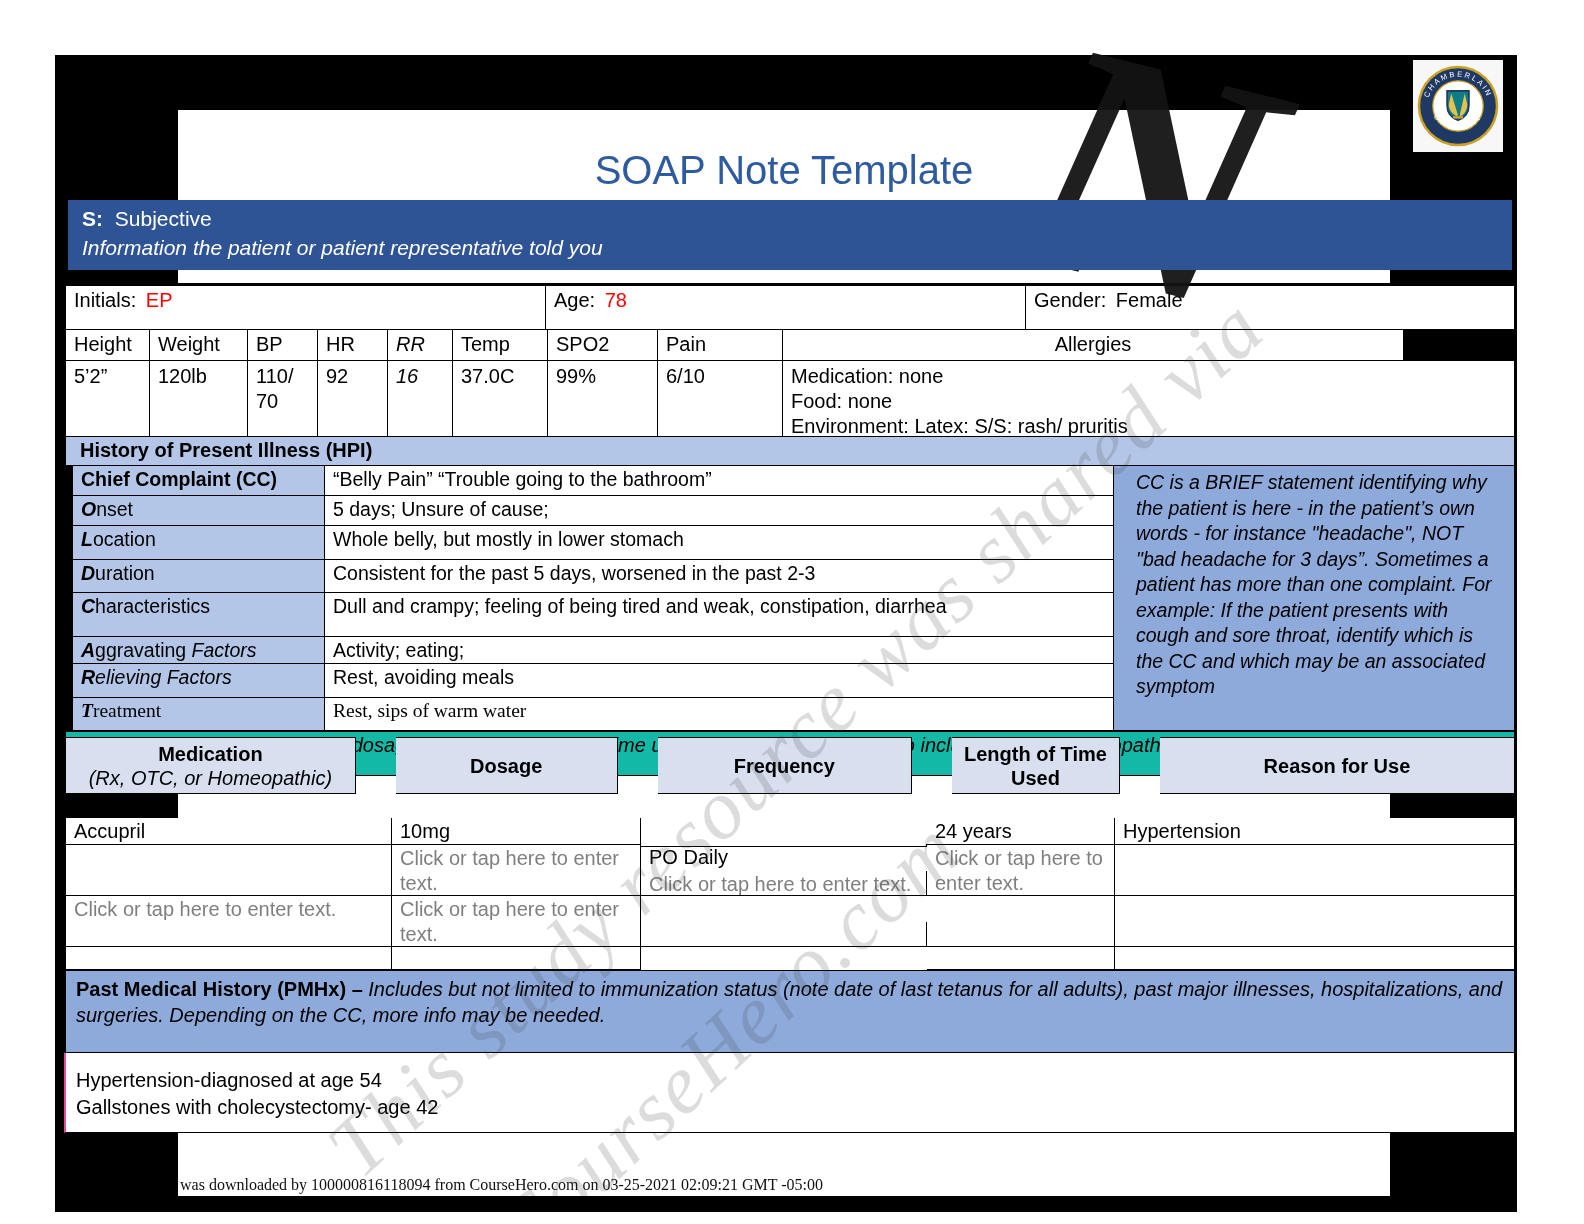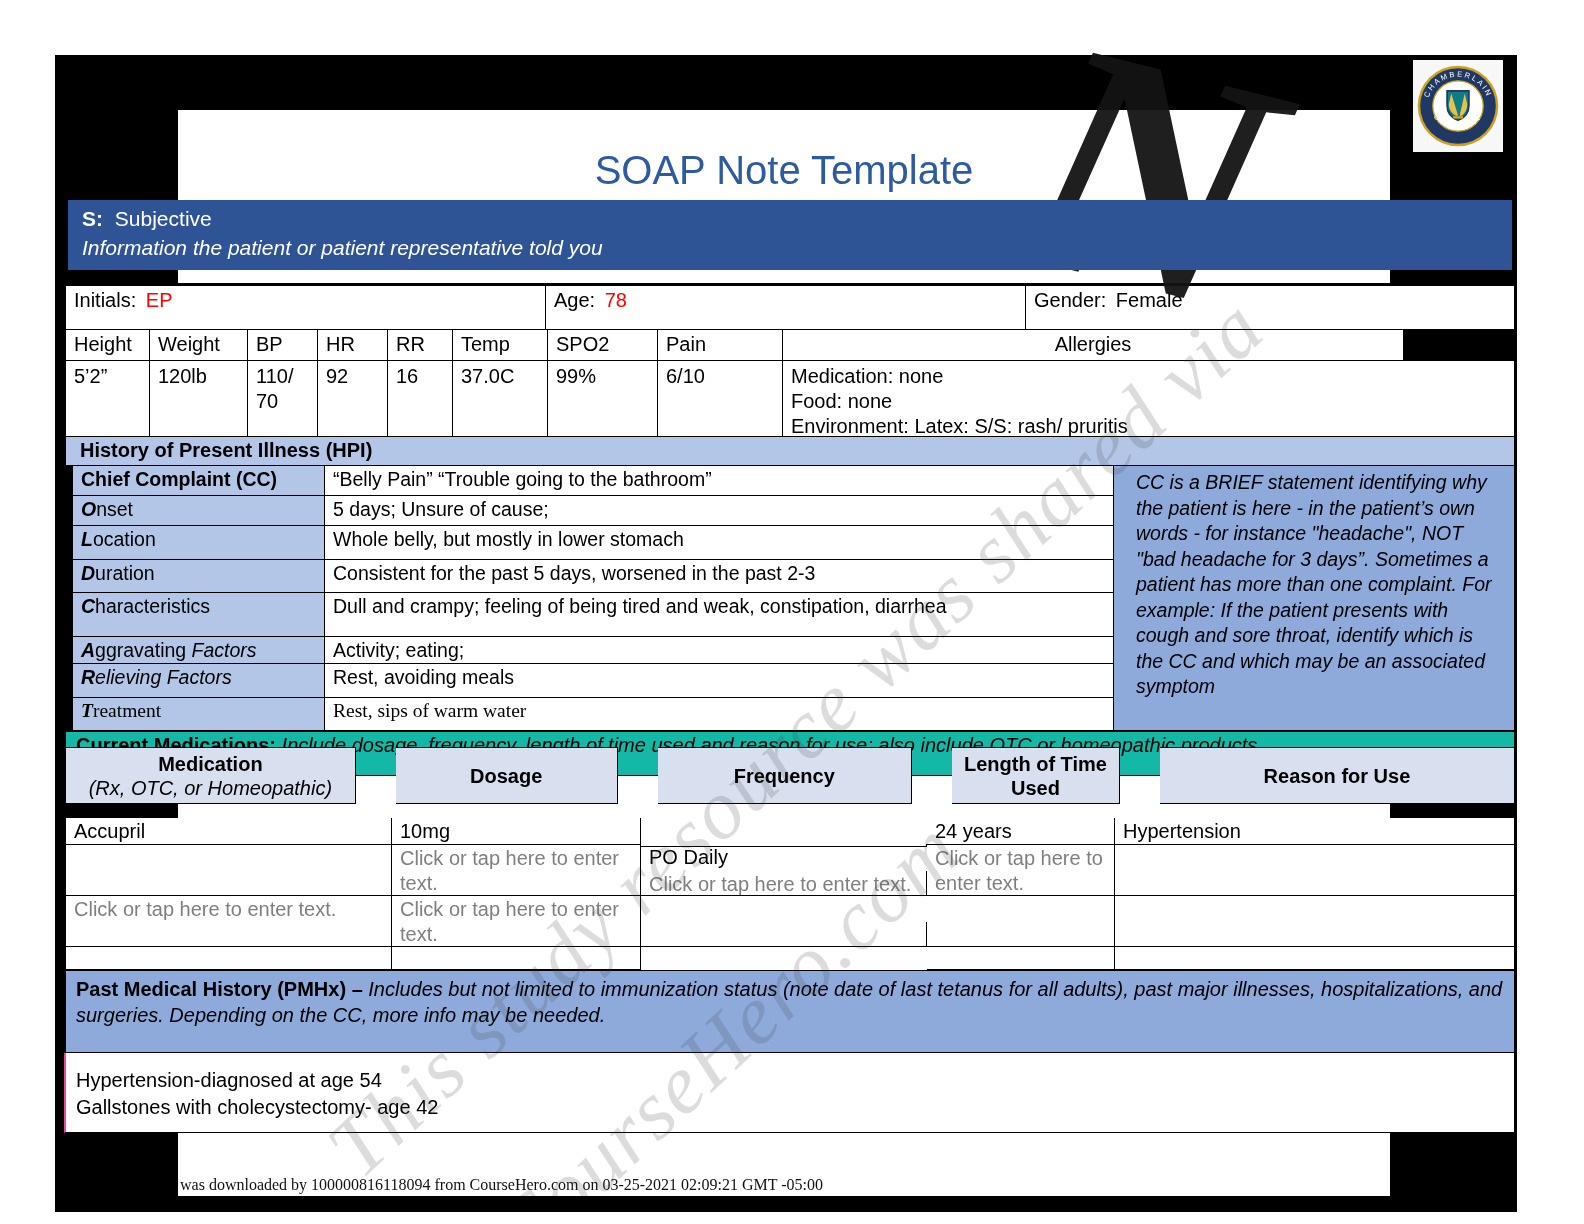--- a/index.html
+++ b/index.html
@@ -24,21 +24,21 @@
            padding:3px 8px;}
   .row>div:first-child{border-left:2px solid #000;}
   .demo{top:0;height:47px;width:1451px;border-top:2px solid #000;}
   .demo>div:nth-child(1){width:482px;} .demo>div:nth-child(2){width:480px;} .demo>div:nth-child(3){width:489px;}
   .vh{top:46px;height:32px;width:1340px;}
   .vv{top:77px;height:77px;width:1451px;}
   .vh>div:nth-child(1),.vv>div:nth-child(1){width:86px;}
   .vh>div:nth-child(2),.vv>div:nth-child(2){width:98px;}
   .vh>div:nth-child(3),.vv>div:nth-child(3){width:70px;}
   .vh>div:nth-child(4),.vv>div:nth-child(4){width:70px;}
-  .vh>div:nth-child(5),.vv>div:nth-child(5){width:65px;}
+  .vh>div:nth-child(5),.vv>div:nth-child(5){width:65px;font-style:italic;}
   .vh>div:nth-child(6),.vv>div:nth-child(6){width:95px;}
   .vh>div:nth-child(7),.vv>div:nth-child(7){width:110px;}
   .vh>div:nth-child(8),.vv>div:nth-child(8){width:125px;}
   .vh>div:nth-child(9){width:621px;text-align:center;}
   .vv>div:nth-child(9){width:732px;}
   .vv>div{line-height:25px;}
   .band{position:absolute;left:0;width:1451px;box-sizing:border-box;border:1px solid #000;border-left:2px solid #000;
         padding:2px 10px;}
   .band-hpi{top:153px;height:30px;background:#b4c6e7;font-weight:bold;padding-left:14px;}
   .band-meds{top:448px;height:45px;background:#14b8a6;}
@@ -47,21 +47,21 @@
   .hpi-row{position:absolute;left:0;display:flex;box-sizing:border-box;width:1049px;}
   .hpi-row>div{box-sizing:border-box;border:1px solid #000;border-left:none;border-top:none;padding:2px 8px;}
   .hpi-label{width:254px;background:#b4c6e7;border-left:2px solid #000 !important;font-size:19.5px;}
   .hpi-label .lead{font-weight:bold;}
   .hpi-value{width:795px;background:#fff;font-size:19.5px;}
   .hr1{top:0;height:30px;} .hr2{top:30px;height:30px;} .hr3{top:60px;height:34px;} .hr4{top:94px;height:33px;}
   .hr5{top:127px;height:44px;} .hr6{top:171px;height:27px;} .hr7{top:198px;height:34px;} .hr8{top:232px;height:33px;font-family:Liberation Serif, serif;}
   .cc-note{position:absolute;left:1049px;top:183px;width:402px;height:265px;background:#8eaadb;
            box-sizing:border-box;border:1px solid #000;border-top:none;padding:4px 22px;
            font-style:italic;font-size:19.5px;line-height:25.5px;}
-  .med-head{top:464px;height:57px;width:1451px;gap:40px;}
+  .med-head{top:454px;height:57px;width:1451px;gap:40px;}
   .med-head>div{background:#d8e0f0;display:flex;flex-direction:column;align-items:center;justify-content:center;
                 font-weight:bold;text-align:center;line-height:24px;}
   .med-head .sub{font-weight:normal;font-style:italic;}
   .mh1{width:328px;} .mh2{width:249px;} .mh3{width:286px;} .mh4{width:188px;} .mh5{width:400px;}
   #med-rows{position:absolute;left:0;top:535px;width:1451px;height:152px;}
   .med-row{position:absolute;left:0;display:flex;width:1451px;box-sizing:border-box;}
   .med-row>div{box-sizing:border-box;border:1px solid #000;border-left:none;border-top:none;background:#fff;
                padding:1px 8px;line-height:25px;}
   .med-row>div:first-child{border-left:2px solid #000;}
   .mc1{width:328px;} .mc2{width:249px;} .mc3{width:286px;margin-top:26px;} .mc4{width:188px;} .mc5{width:400px;}

